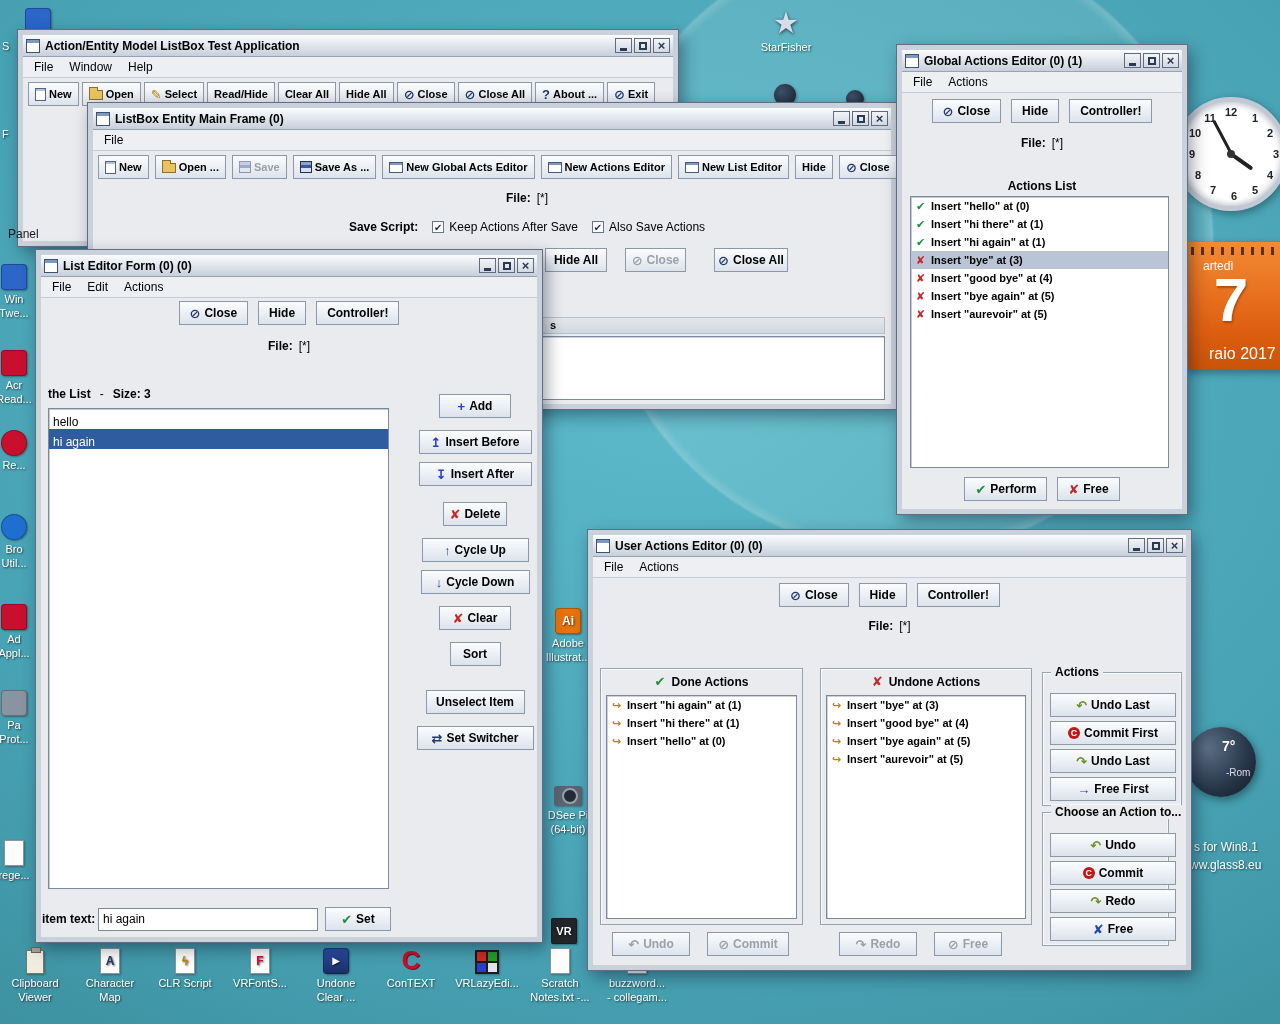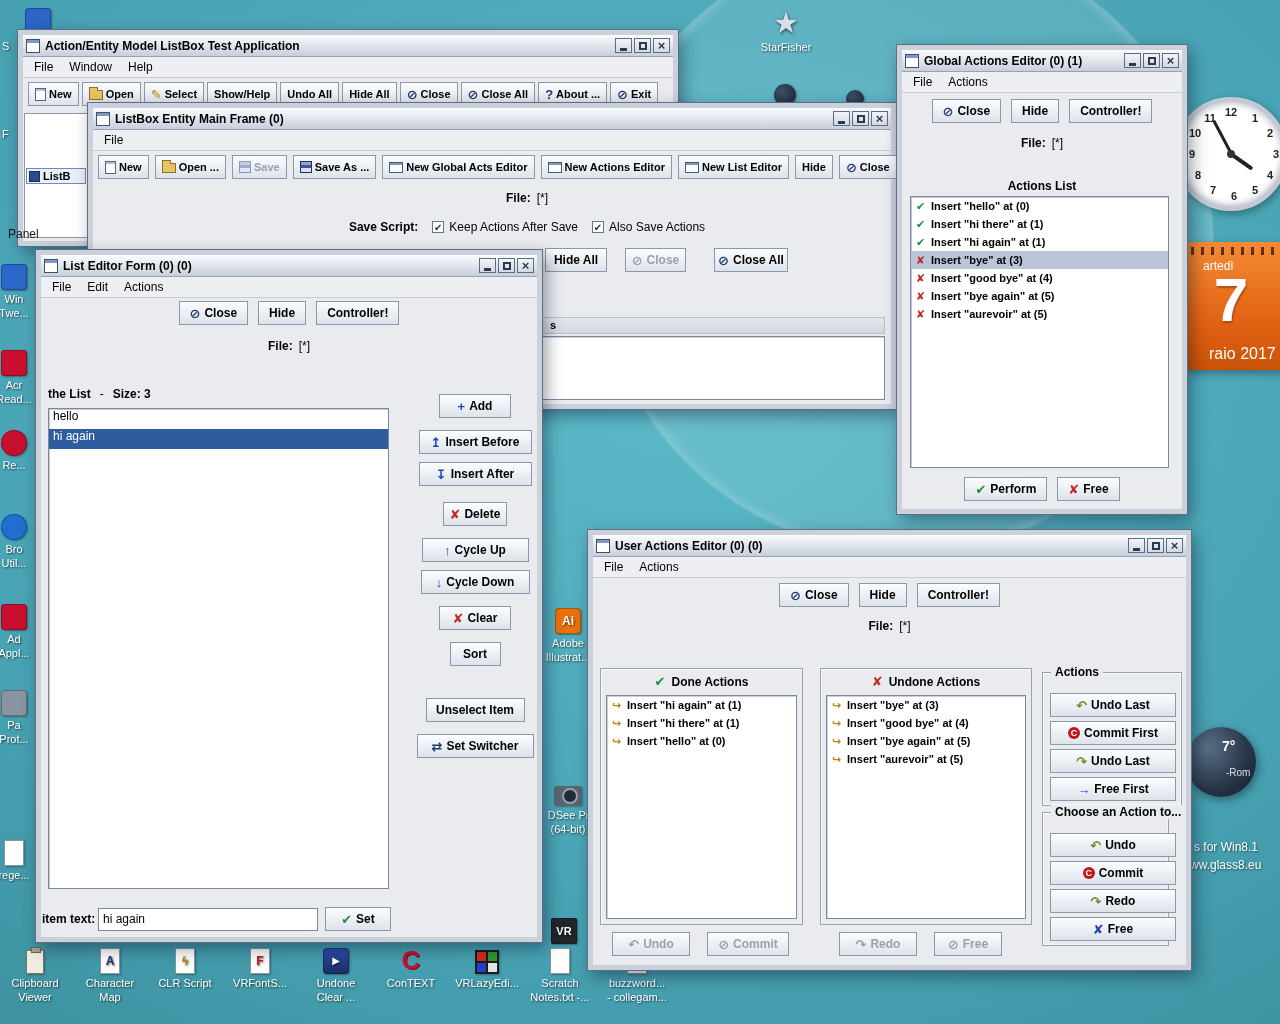--- a/index.html
+++ b/index.html
@@ -55,21 +55,21 @@
 .bt{display:inline-flex;align-items:center;justify-content:center;gap:4px;height:24px;padding:0 10px;background:linear-gradient(#FBFCFE,#DDE3EC);border:1px solid #8C98A8;font-size:12px;font-weight:bold;color:#000;white-space:nowrap}
 .toolbar .bt{padding:0 6px;font-size:11px;gap:3px}
 .dis{color:#9AA1AC}
 .dis .gi{color:#9AA1AC !important}
 .gi{font-size:13px;line-height:1;font-weight:bold}
 .navy{color:#21386B}.green{color:#1E8E3E}.red{color:#C62828}.blue{color:#2343B8}.gold{color:#B8860B}.olive{color:#6B8E23}
 .dot{width:12px;height:12px;border-radius:50%;background:#C01818;color:#fff;font-size:9px;font-weight:bold;display:inline-flex;align-items:center;justify-content:center;flex:0 0 auto}
 .cbx{width:12px;height:12px;background:#fff;border:1px solid #68768A;display:inline-flex;align-items:center;justify-content:center;font-size:10px;font-weight:bold;color:#16325C;flex:0 0 auto}
 .tfield{background:#fff;border:1px solid #7C8A9C;padding:0 4px;font:12px "Liberation Sans","DejaVu Sans",sans-serif}
 .lbox{background:#fff;border:1px solid #7C8A9C;box-shadow:inset 1px 1px 0 rgba(90,104,120,.35);overflow:hidden;position:absolute}
-.lrow{height:20px;display:flex;align-items:flex-start;padding:0 4px;font-size:12px}
+.lrow{height:20px;display:flex;align-items:flex-end;padding:0 4px;font-size:12px}
 .lrow.sel{background:#2E5C9E;color:#fff}
 .arow{height:18px;display:flex;align-items:center;gap:4px;padding:0 3px;font-size:11px;font-weight:bold;white-space:nowrap}
 .arow .gi{font-size:11px;width:13px;text-align:center;flex:0 0 auto}
 .arow.sel{background:#B9C5D6}
 .grp{position:absolute;border:1px solid #98A3B0;box-shadow:inset 1px 1px 0 rgba(255,255,255,.85),inset -1px -1px 0 rgba(255,255,255,.6)}
 .grp .gt{position:absolute;top:-8px;left:8px;background:#E9EBEF;padding:0 4px;font-weight:bold;font-size:12px;white-space:nowrap}
 .pbox{position:absolute;border:1px solid #98A3B0;box-shadow:inset 1px 1px 0 rgba(255,255,255,.85)}
 .phead{height:25px;display:flex;align-items:center;justify-content:center;gap:6px;font-weight:bold;font-size:12px}
 .plist{position:absolute;left:5px;right:5px;top:26px;bottom:5px;background:#fff;border:1px solid #7C8A9C;box-shadow:inset 1px 1px 0 rgba(90,104,120,.3);overflow:hidden}
 .fi{display:inline-block;flex:0 0 auto}
@@ -306,50 +306,44 @@
       </button>
     <button class="bt">
         <span class="fi icn-folder"></span>
         <span>Open</span>
       </button>
     <button class="bt">
         <span class="gi gold">✎</span>
         <span>Select</span>
       </button>
     <button class="bt">
-        <span>Show/Help</span>
-      </button>
-    <button class="bt">
-        <span>Undo All</span>
+        <span>Read/Hide</span>
+      </button>
+    <button class="bt">
+        <span>Clear All</span>
       </button>
     <button class="bt">
         <span>Hide All</span>
       </button>
     <button class="bt">
         <span class="gi navy">⊘</span>
         <span>Close</span>
       </button>
     <button class="bt">
         <span class="gi navy">⊘</span>
         <span>Close All</span>
       </button>
     <button class="bt">
         <span class="gi navy">?</span>
         <span>About ...</span>
       </button>
     <button class="bt">
         <span class="gi navy">⊘</span>
         <span>Exit</span>
       </button>
-  </div>
-  <div class="w1tree">
-    <div class="w1item">
-      <span class="w1ic"></span>
-      <span>ListB</span>
-    </div>
   </div>
 </div>
 
 <div class="win" style="left:88px;top:103px;width:808px;height:306px;z-index:20">
   <div class="titlebar">
     <span class="ticon"></span>
     <span>ListBox Entity Main Frame (0)</span>
     <span class="tbtns">
       <span class="tbtn">
           <i class="mi"></i>
@@ -505,21 +499,21 @@
         <span class="gi blue">↓</span>
         <span>Cycle Down</span>
       </button>
     <button class="bt" style="width:72px;margin-top:12px">
         <span class="gi red">✘</span>
         <span>Clear</span>
       </button>
     <button class="bt" style="width:51px;margin-top:12px">
         <span>Sort</span>
       </button>
-    <button class="bt" style="width:99px;margin-top:32px">
+    <button class="bt" style="width:99px;margin-top:24px">
         <span>Unselect Item</span>
       </button>
     <button class="bt" style="width:117px;margin-top:12px">
         <span class="gi navy">⇄</span>
         <span>Set Switcher</span>
       </button>
   </div>
   <div style="position:absolute;left:1px;top:652px;display:flex;align-items:center">
     <span class="bold" style="width:56px">item text:</span>
     <input class="tfield" style="width: 220px; height: 23px;" value="hi again">

